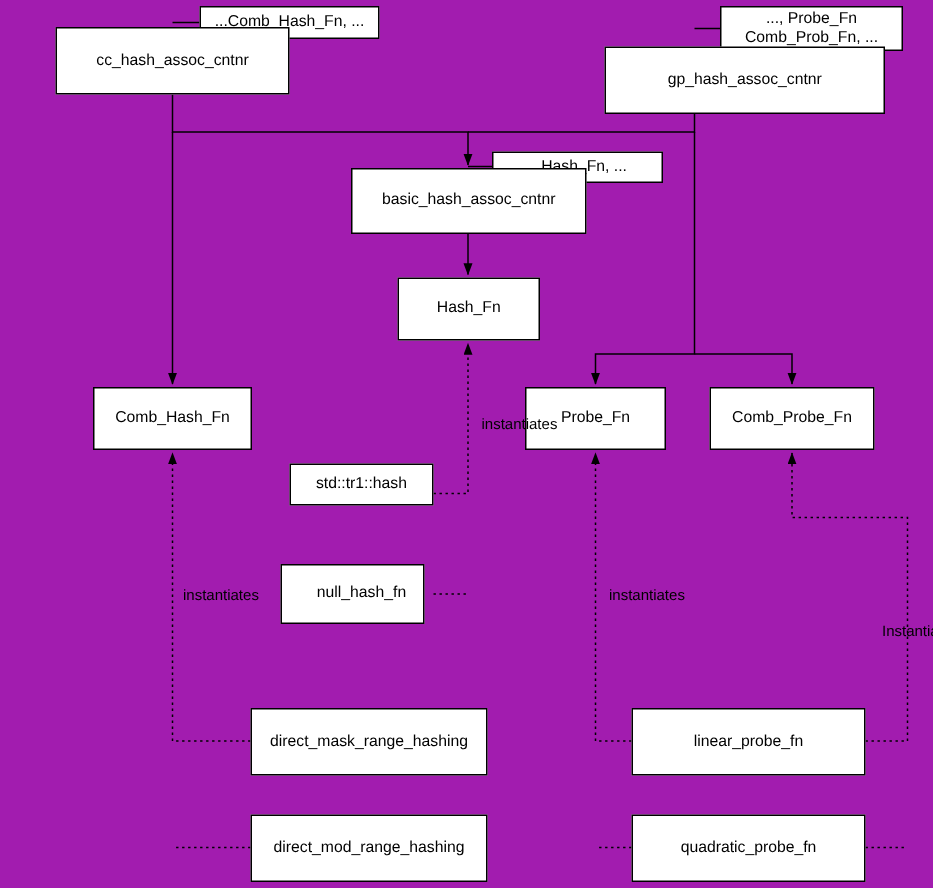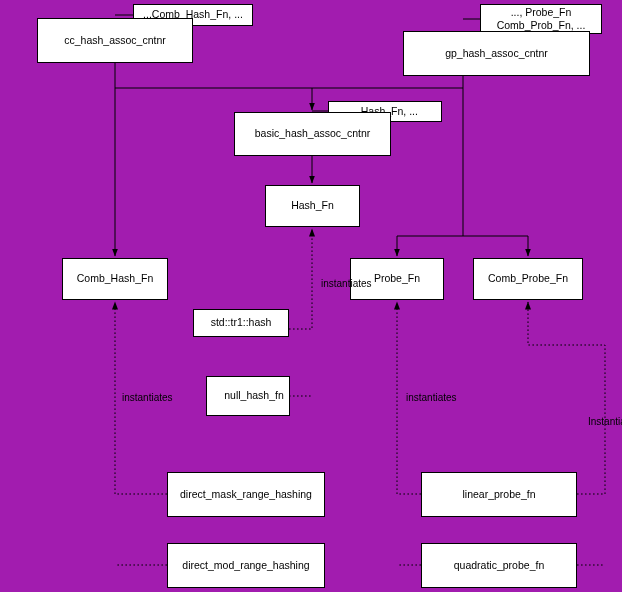--- a/index.html
+++ b/index.html
@@ -123,21 +123,21 @@
   <div class="node" style="left:265px; top:185px; width:95px; height:42px;">Hash_Fn</div>
 
   <div class="node" style="left:62px; top:258px; width:106px; height:42px;">Comb_Hash_Fn</div>
 
   <div class="node" style="left:473px; top:258px; width:110px; height:42px;">Comb_Probe_Fn</div>
 
   <div class="node" style="left:350px; top:258px; width:94px; height:42px;">Probe_Fn</div>
 
   <div class="node" style="left:193px; top:309px; width:96px; height:28px;">std::tr1::hash</div>
 
-  <div class="node" style="left:206px; top:376px; width:84px; height:40px;padding-left:16px;">null_hash_fn</div>
+  <div class="node" style="left:187px; top:376px; width:96px; height:40px;padding-left:16px;">null_hash_fn</div>
 
   <div class="node" style="left:167px; top:472px; width:158px; height:45px;">direct_mask_range_hashing</div>
 
   <div class="node" style="left:421px; top:472px; width:156px; height:45px;">linear_probe_fn</div>
 
   <div class="node" style="left:167px; top:543px; width:158px; height:45px;">direct_mod_range_hashing</div>
 
   <div class="node" style="left:421px; top:543px; width:156px; height:45px;">quadratic_probe_fn</div>
 
   <div class="label" style="left:281px; top:278px;">instantiates</div>

